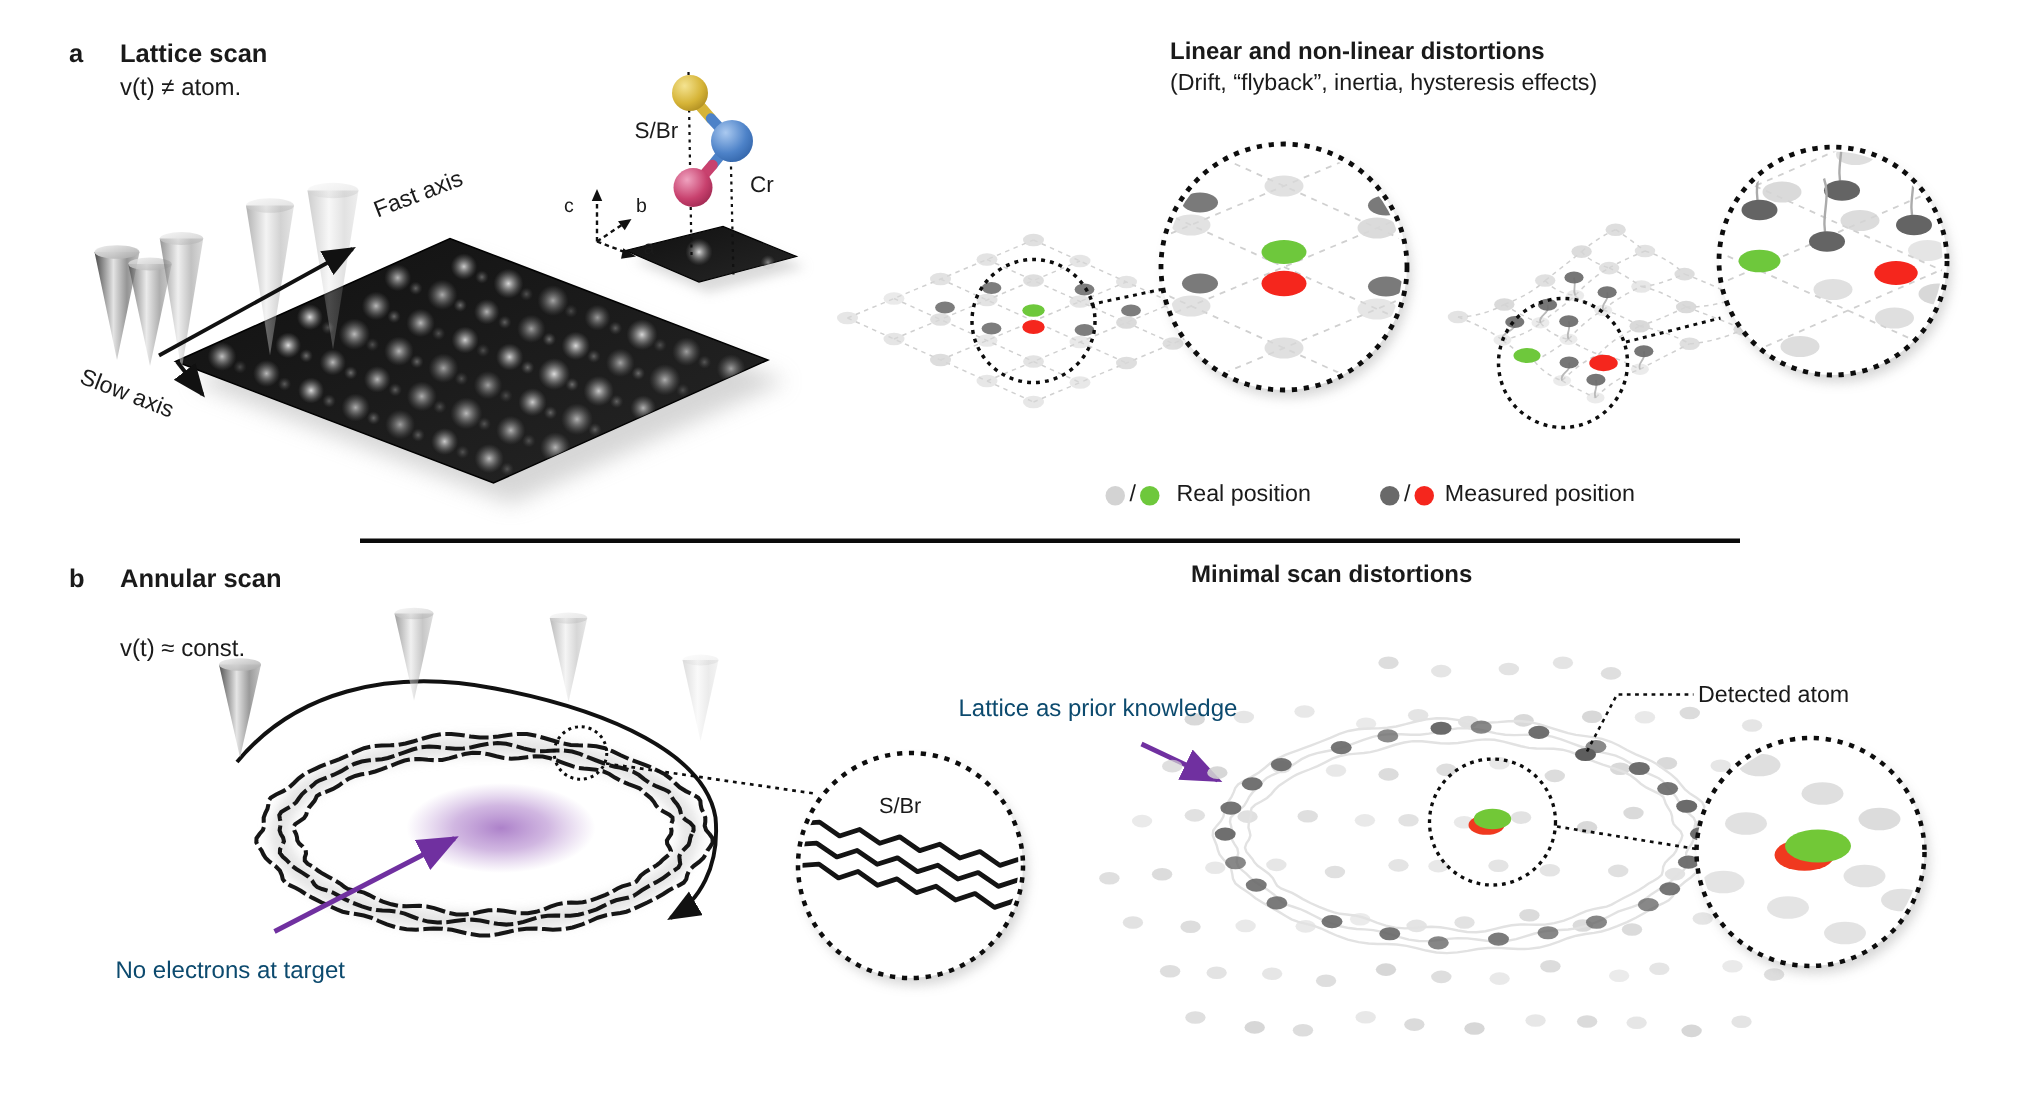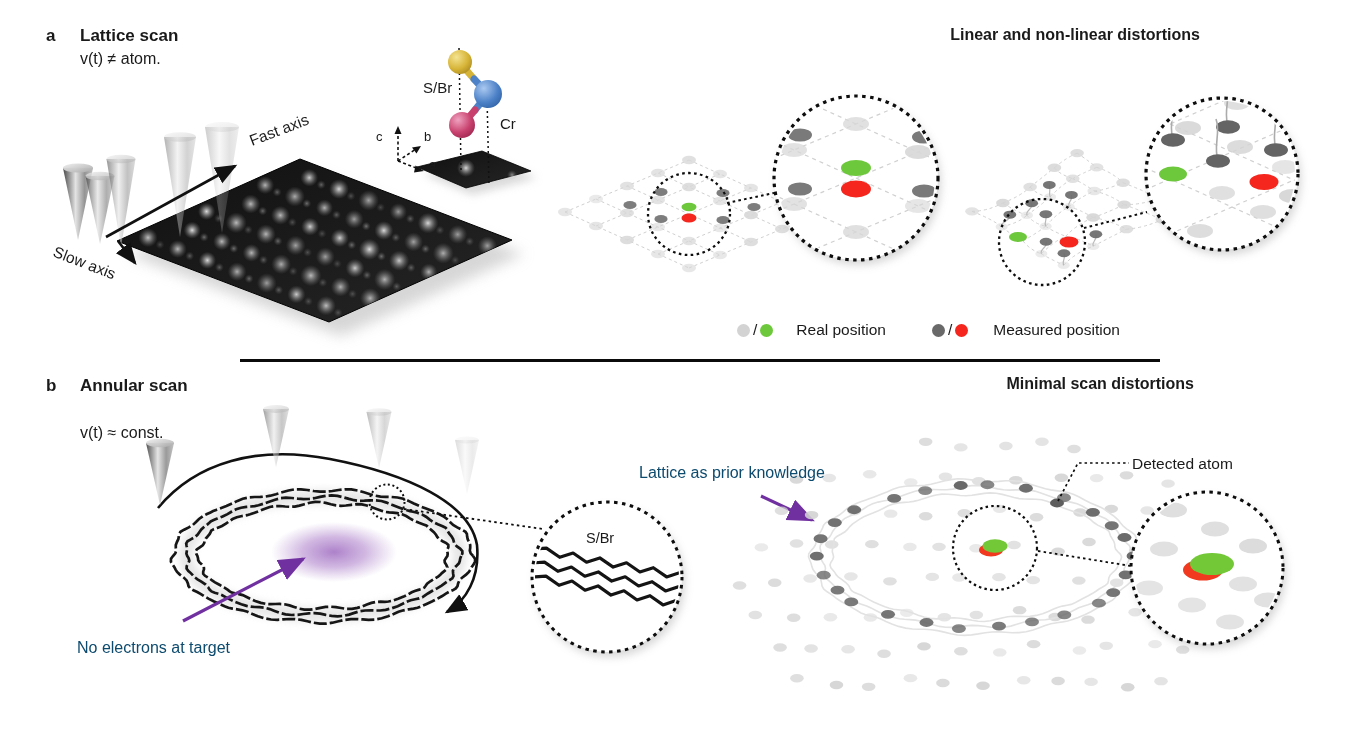--- a/index.html
+++ b/index.html
@@ -3,21 +3,21 @@
 <meta charset="utf-8">
 <style>
   *{box-sizing:border-box}
   body{margin:0;font-family:"Liberation Sans",sans-serif;background:#fff;color:#1a1a1a}
   .canvas{position:relative;width:1359px;height:736px;background:#fff;overflow:hidden}
   svg.scene{position:absolute;left:0;top:0}
   .txt{position:absolute;white-space:nowrap;line-height:1.15;font-size:16px}
   .bold{font-weight:bold}
   .purple{color:#0c4a6e}
   .f17{font-size:17px}.f155{font-size:15.5px}.f15{font-size:15px}.f145{font-size:14.5px}.f13{font-size:13px}
-  .block-center{text-align:right}
+  .block-center{text-align:left}
   .rot-fast{transform:rotate(-21deg);transform-origin:left top}
   .rot-slow{transform:rotate(21deg);transform-origin:left top}
   .legend{position:absolute;display:flex;gap:46px;font-size:15.5px;align-items:center}
   .legend-item{display:flex;align-items:center;gap:3px}
   .dot{display:inline-block;width:13px;height:13px;border-radius:50%}
   .dot-lightgray{background:#d3d3d3}
   .dot-green{background:#6ec83c}
   .dot-darkgray{background:#696969}
   .dot-red{background:#f5261d}
   .divider{position:absolute;left:240px;top:359px;width:920px;height:2.5px;background:#0b0b0b}
@@ -616,34 +616,35 @@
   <div class="txt" style="left:80px;top:50px">v(t) ≠ atom.</div>
   <div class="txt f155 rot-fast" style="left:247px;top:133px">Fast axis</div>
   <div class="txt f155 rot-slow" style="left:57px;top:243px">Slow axis</div>
   <div class="txt f15" style="left:423px;top:79px">S/Br</div>
   <div class="txt f15" style="left:500px;top:115px">Cr</div>
   <div class="txt f13" style="left:376px;top:130px">c</div>
   <div class="txt f13" style="left:424px;top:130px">b</div>
   <div class="txt f13" style="left:429px;top:158px">a</div>
   <div class="txt block-center" style="left:780px;top:26px;width:420px">
     <div class="bold" style="font-size:16px">Linear and non-linear distortions</div>
+    <div class="f155" style="margin-top:3px">(Drift, “flyback”, inertia, hysteresis effects)</div>
   </div>
 
   <div class="legend" style="left:737px;top:321px">
     <div class="legend-item">
       <span class="dot dot-lightgray"></span>
         <span>/</span>
         <span class="dot dot-green"></span>
-      <span style="margin-left:20px">Real position</span>
+      <span style="margin-left:8px">Real position</span>
     </div>
     <div class="legend-item">
       <span class="dot dot-darkgray"></span>
         <span>/</span>
         <span class="dot dot-red"></span>
-      <span style="margin-left:22px">Measured position</span>
+      <span style="margin-left:4px">Measured position</span>
     </div>
   </div>
 
   <div class="divider"></div>
 
   <div class="txt bold f17" style="left:46px;top:376px">b</div>
   <div class="txt bold f17" style="left:80px;top:376px">Annular scan</div>
   <div class="txt" style="left:80px;top:424px">v(t) ≈ const.</div>
   <div class="txt bold block-center" style="left:794px;top:375px;width:400px;font-size:16px">Minimal scan distortions</div>
   <div class="txt purple" style="left:639px;top:464px">Lattice as prior knowledge</div>

